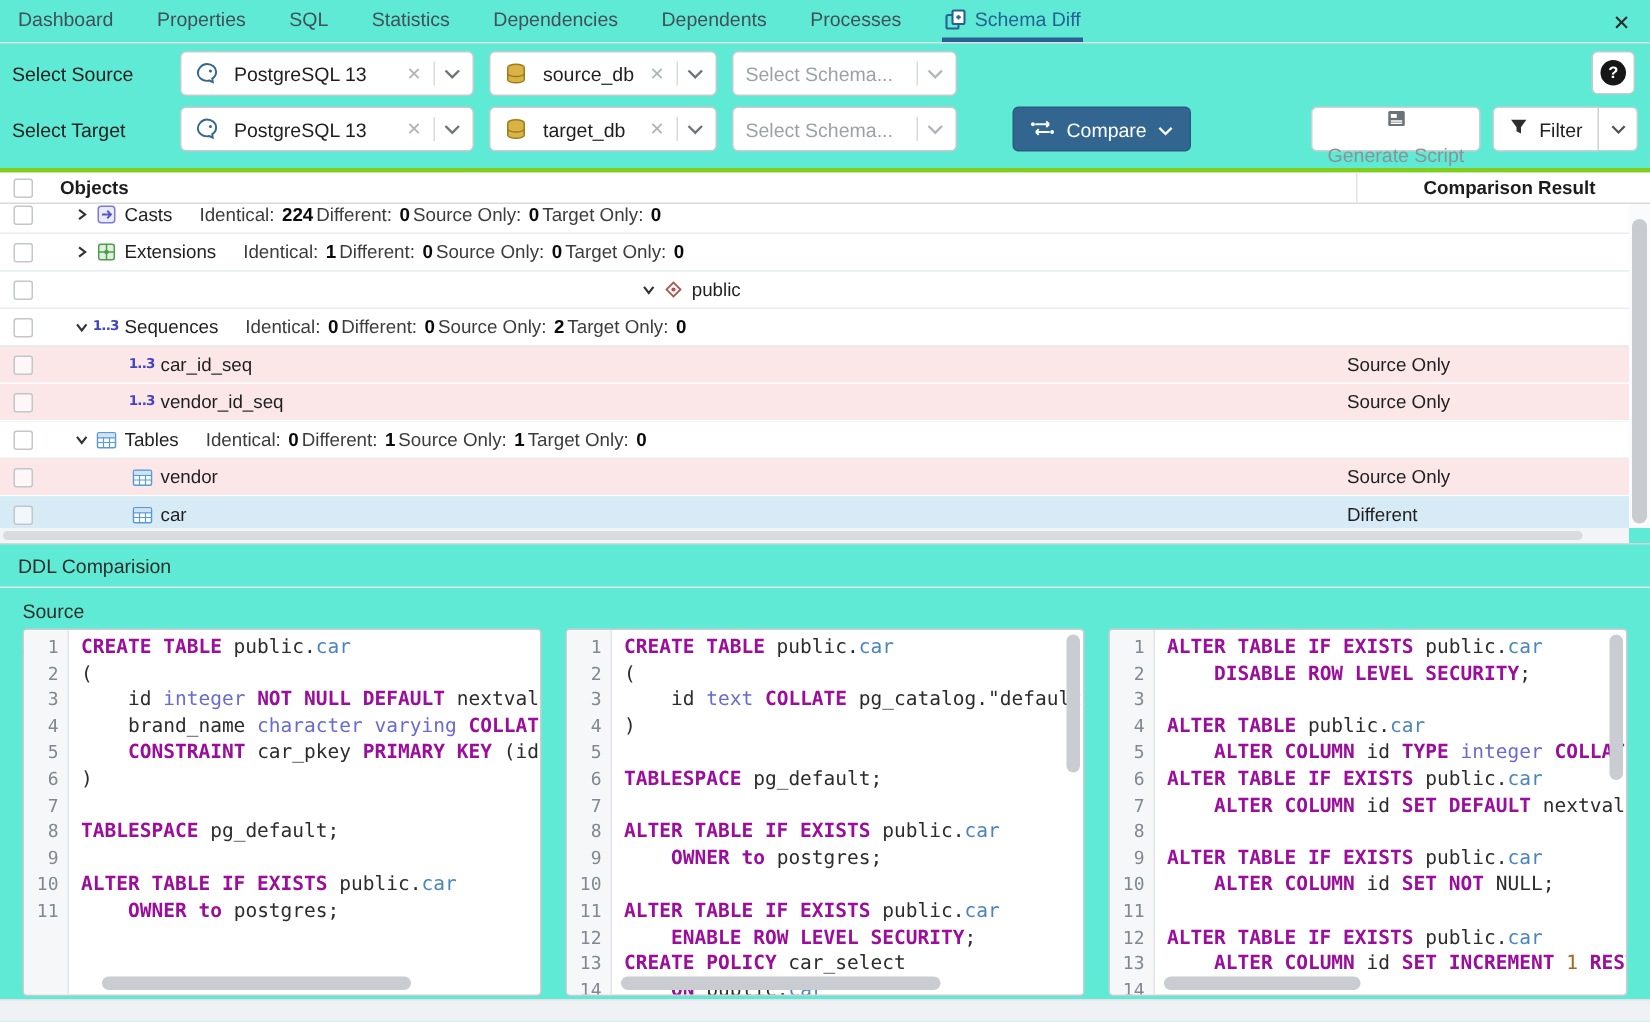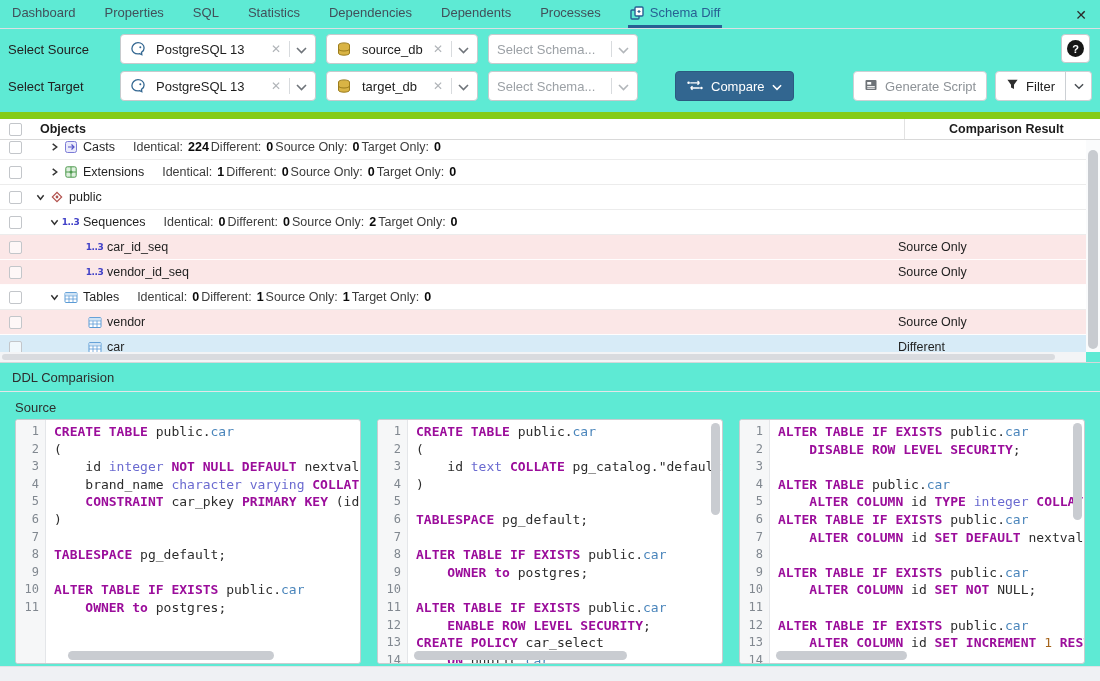--- a/index.html
+++ b/index.html
@@ -30,48 +30,48 @@
   .dd-clear { color:#b0b4b8; font-size:12px; font-weight:bold; padding:0 2px; }
   .dd-sep { width:1px; height:16px; background:#d8dbde; }
   .dd.w-server { width:196px; } .dd.w-db { width:152px; } .dd.w-schema { width:150px; }
 
   .btn-compare { height:30px; margin-left:27px; background:#326690; border:1px solid #2b5a80;
     border-radius:4px; color:#fff; font-size:13px; display:flex; align-items:center;
     gap:8px; padding:0 11px; cursor:pointer; }
   .right-group { margin-left:auto; display:flex; align-items:center; margin-right:8px; }
   .btn-outline { height:30px; background:#fff; border:1px solid #ccd0d4; border-radius:4px;
     font-size:13px; display:flex; align-items:center; gap:7px; padding:0 10px; cursor:pointer; }
-  .btn-genscript { color:#8d9297; margin-right:8px; }
+  .btn-genscript { color:#8d9297; margin-right:8px;flex-direction:column; }
   .btn-filter { color:#222; border-radius:4px 0 0 4px; }
   .btn-filter-chev { width:26px; height:30px; background:#fff; border:1px solid #ccd0d4;
     border-left:none; border-radius:0 4px 4px 0; display:flex; align-items:center;
     justify-content:center; cursor:pointer; }
   .btn-help { position:absolute; top:34px; right:10px; width:29px; height:29px; background:#fff;
     border:1px solid #c6cacd; border-radius:4px; display:flex; align-items:center;
     justify-content:center; cursor:pointer; }
   .help-circle { width:17px; height:17px; border-radius:50%; background:#161616; color:#fff;
     font-size:11px; font-weight:bold; display:flex; align-items:center; justify-content:center; }
 
   
-  .grid { position:absolute; top:112px; left:0; right:0; height:250px; border-top:7px solid #84cc16; }
+  .grid { position:absolute; top:112px; left:0; right:0; height:250px; border-top:3px solid #84cc16; }
   .grid-header { display:flex; height:21px; align-items:center; border-bottom:1px solid #d9d9d9;
     font-size:12.5px; font-weight:bold; color:#1c1c1c; background:#fff; position:relative; z-index:3; }
   .col-cb { width:30px; display:flex; align-items:center; justify-content:center; flex:none; }
   .cb { width:13px; height:13px; border:1px solid #c3c6ca; border-radius:2px;
     background:rgba(255,255,255,.65); cursor:pointer; }
   .col-main { flex:1; padding-left:10px; display:flex; align-items:center; min-width:0; }
   .col-result { width:196px; flex:none; padding-left:8px; font-weight:normal; }
   .grid-header .col-result { font-weight:bold; border-left:1px solid #e2e2e2; height:100%; display:flex; align-items:center;padding-left:44px; }
   .grid-body { position:absolute; top:21px; bottom:10px; left:0; right:14px; overflow:hidden; }
   .grow { display:flex; height:25px; align-items:center; font-size:12.5px; color:#1f1f1f;
     border-bottom:1px solid #ececec; cursor:pointer; background:#fff; }
   .grow:first-child { margin-top:-5px; }
   .grow.source-only { background:#fbe7e7; border-bottom-color:rgba(255,255,255,.9); }
   .grow.different { background:#d7ebf7; border-bottom-color:rgba(255,255,255,.9); }
-  .tree-ind1 { padding-left:2px; } .tree-ind2 { padding-left:16px; } .tree-ind3 { padding-left:40px; }
+  .tree-ind1 { padding-left:2px;justify-content:center; } .tree-ind2 { padding-left:16px; } .tree-ind3 { padding-left:40px; }
   .chev { width:16px; height:16px; display:flex; align-items:center; justify-content:center; flex:none; cursor:pointer; }
   .chev.down svg { transform:rotate(90deg); }
   .chev-spacer { width:16px; flex:none; }
   .obj-icon { width:17px; display:flex; align-items:center; justify-content:center; margin-right:4px; flex:none; }
   .seq-icon { font-size:9px; font-weight:bold; color:#4343c8; letter-spacing:-0.5px; font-family:"DejaVu Sans",sans-serif; }
   .obj-name { margin-right:4px; white-space:nowrap; }
   .stats { display:flex; gap:2px; margin-left:14px; white-space:nowrap; }
   .stat-label { color:#3c3c3c; }
   .stat-val { font-weight:bold; color:#0a0a0a; margin-left:5px; }
   .grid-vscroll { position:absolute; top:21px; bottom:10px; right:0; width:14px; background:#fafbfc; }

